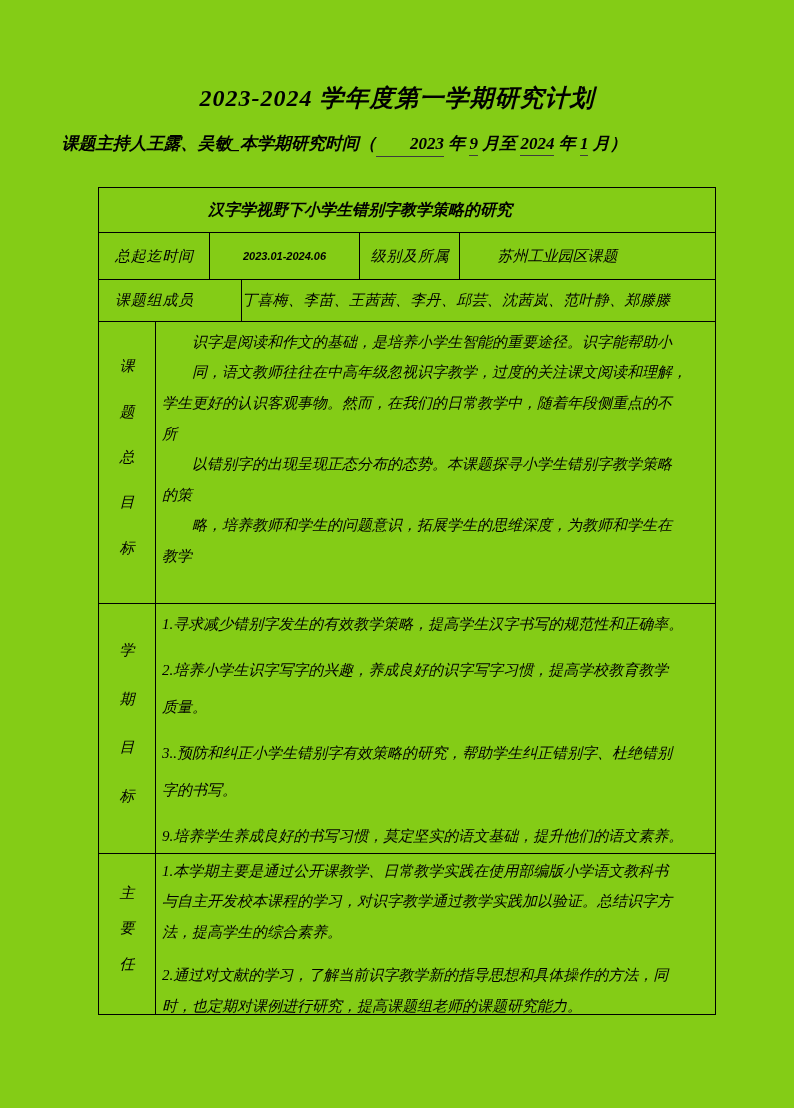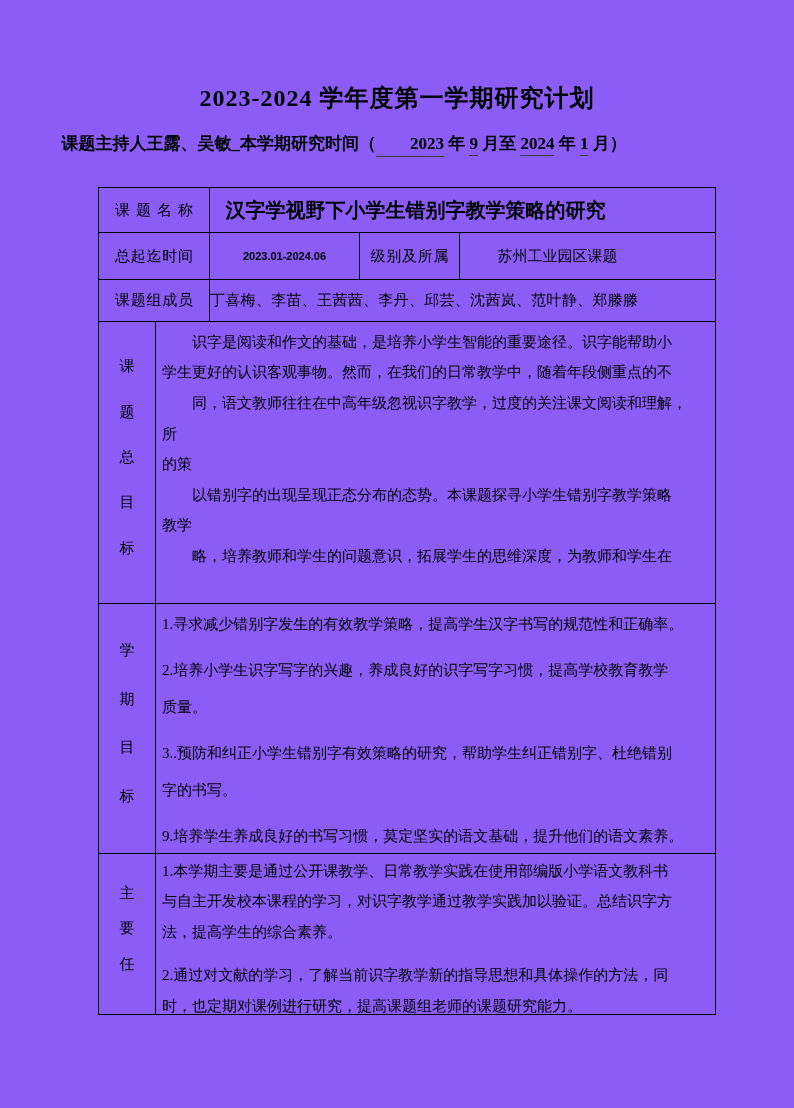--- a/index.html
+++ b/index.html
@@ -1,22 +1,23 @@
 <!DOCTYPE html>
 <html><head>
 <meta charset="utf-8">
 <style>
   html,body{margin:0;padding:0;background:#ffffff;}
   .page{
     position:relative;
     width:794px;height:1108px;
-    background:#8b5cf6;
+    background:#84cc16;
     font-family:"Liberation Serif","DejaVu Serif",serif;
     color:#000;
     overflow:hidden;
+    font-style:italic;
   }
   .title{
     position:absolute;left:0;top:82px;width:794px;
     text-align:center;
     font-size:24px;font-weight:bold;
     letter-spacing:1px;
     margin:0;
   }
   .subtitle{
     position:absolute;left:0;top:132px;width:688px;
@@ -48,27 +49,27 @@
   .cell:first-child{border-left:none;}
   .lblcell{width:110px;justify-content:center;}
   .dist{
     display:inline-block;
     width:78px;
     text-align-last:justify;
     text-align:justify;
   }
   .r1{height:44px;}
   .r2{height:47px;}
-  .r3{height:42px;}
+  .r3{height:42px;gap:32px;}
   .s-goal{height:282px;}
   .s-term{height:250px;}
   .s-task{height:161px;}
   .topic-val{
     flex:1;justify-content:center;
-    font-weight:bold;font-size:20px;
+    font-weight:bold;font-size:16px;
     padding-right:94px;
   }
   .time-val{
     width:150px;justify-content:center;
     font-family:"Liberation Sans","DejaVu Sans",sans-serif;
     font-weight:bold;font-size:11px;
   }
   .lvl-lbl{width:100px;justify-content:center;}
   .lvl-val{flex:1;justify-content:center;padding-right:60px;}
   .members-val{flex:1;justify-content:flex-start;letter-spacing:0.3px;}
@@ -106,23 +107,20 @@
 
   <h1 class="title">2023-2024 学年度第一学期研究计划</h1>
 
   <div class="subtitle">
     <span>课题主持人王露、吴敏_本学期研究时间（</span><span class="ul">　　2023</span><span> 年 </span><span class="ul">9</span><span> 月至 </span><span class="ul">2024</span><span> 年 </span><span class="ul">1</span><span> 月）</span>
   </div>
 
   <div class="doc-table">
 
     <div class="trow r1">
-      <div class="cell lblcell">
-        <span class="dist">课题名称</span>
-      </div>
       <div class="cell topic-val">汉字学视野下小学生错别字教学策略的研究</div>
     </div>
 
     <div class="trow r2">
       <div class="cell lblcell">
         <span class="dist">总起迄时间</span>
       </div>
       <div class="cell time-val">2023.01-2024.06</div>
       <div class="cell lvl-lbl">
         <span class="dist">级别及所属</span>
@@ -140,27 +138,27 @@
     <div class="trow s-goal">
       <div class="cell vlabel">
         <span class="vchar">课</span>
         <span class="vchar">题</span>
         <span class="vchar">总</span>
         <span class="vchar">目</span>
         <span class="vchar">标</span>
       </div>
       <div class="cell content goal-c">
         <div class="txtline ind">识字是阅读和作文的基础，是培养小学生智能的重要途径。识字能帮助小</div>
+        <div class="txtline ind">同，语文教师往往在中高年级忽视识字教学，过度的关注课文阅读和理解，</div>
         <div class="txtline">学生更好的认识客观事物。然而，在我们的日常教学中，随着年段侧重点的不</div>
-        <div class="txtline ind">同，语文教师往往在中高年级忽视识字教学，过度的关注课文阅读和理解，</div>
         <div class="txtline">所</div>
+        <div class="txtline ind">以错别字的出现呈现正态分布的态势。本课题探寻小学生错别字教学策略</div>
         <div class="txtline">的策</div>
-        <div class="txtline ind">以错别字的出现呈现正态分布的态势。本课题探寻小学生错别字教学策略</div>
+        <div class="txtline ind">略，培养教师和学生的问题意识，拓展学生的思维深度，为教师和学生在</div>
         <div class="txtline">教学</div>
-        <div class="txtline ind">略，培养教师和学生的问题意识，拓展学生的思维深度，为教师和学生在</div>
       </div>
     </div>
 
     <div class="trow s-term">
       <div class="cell vlabel">
         <span class="vchar">学</span>
         <span class="vchar">期</span>
         <span class="vchar">目</span>
         <span class="vchar">标</span>
       </div>

